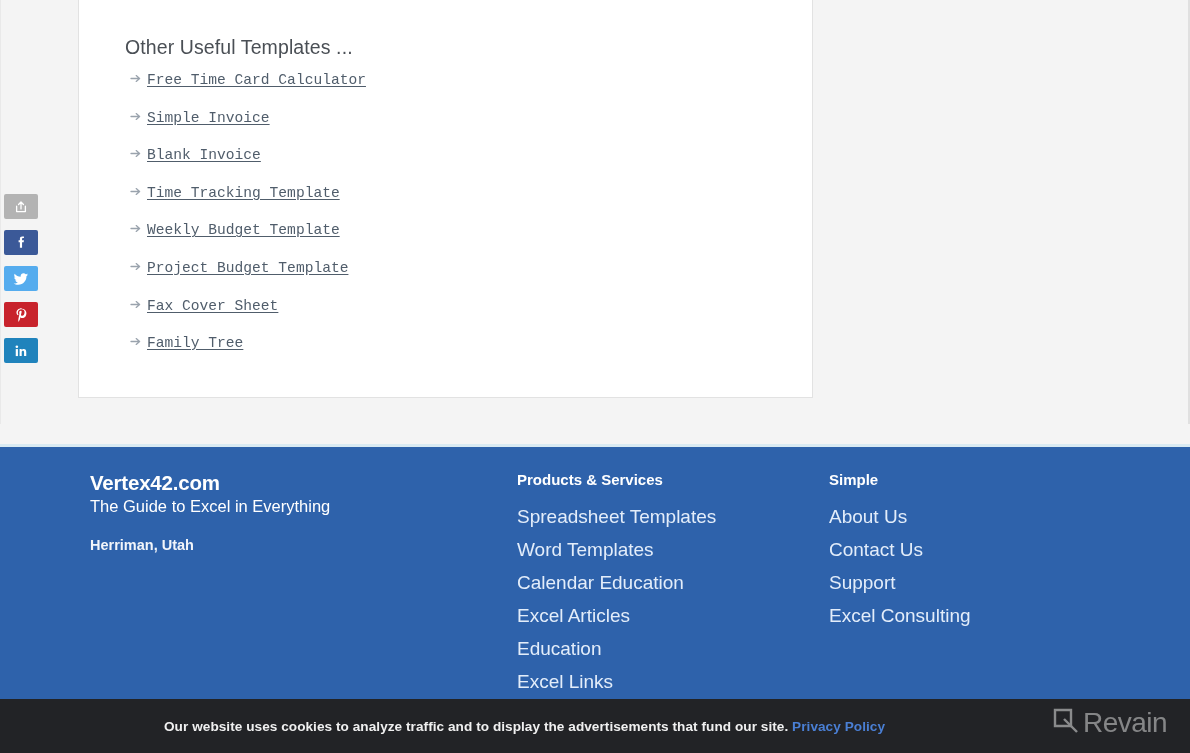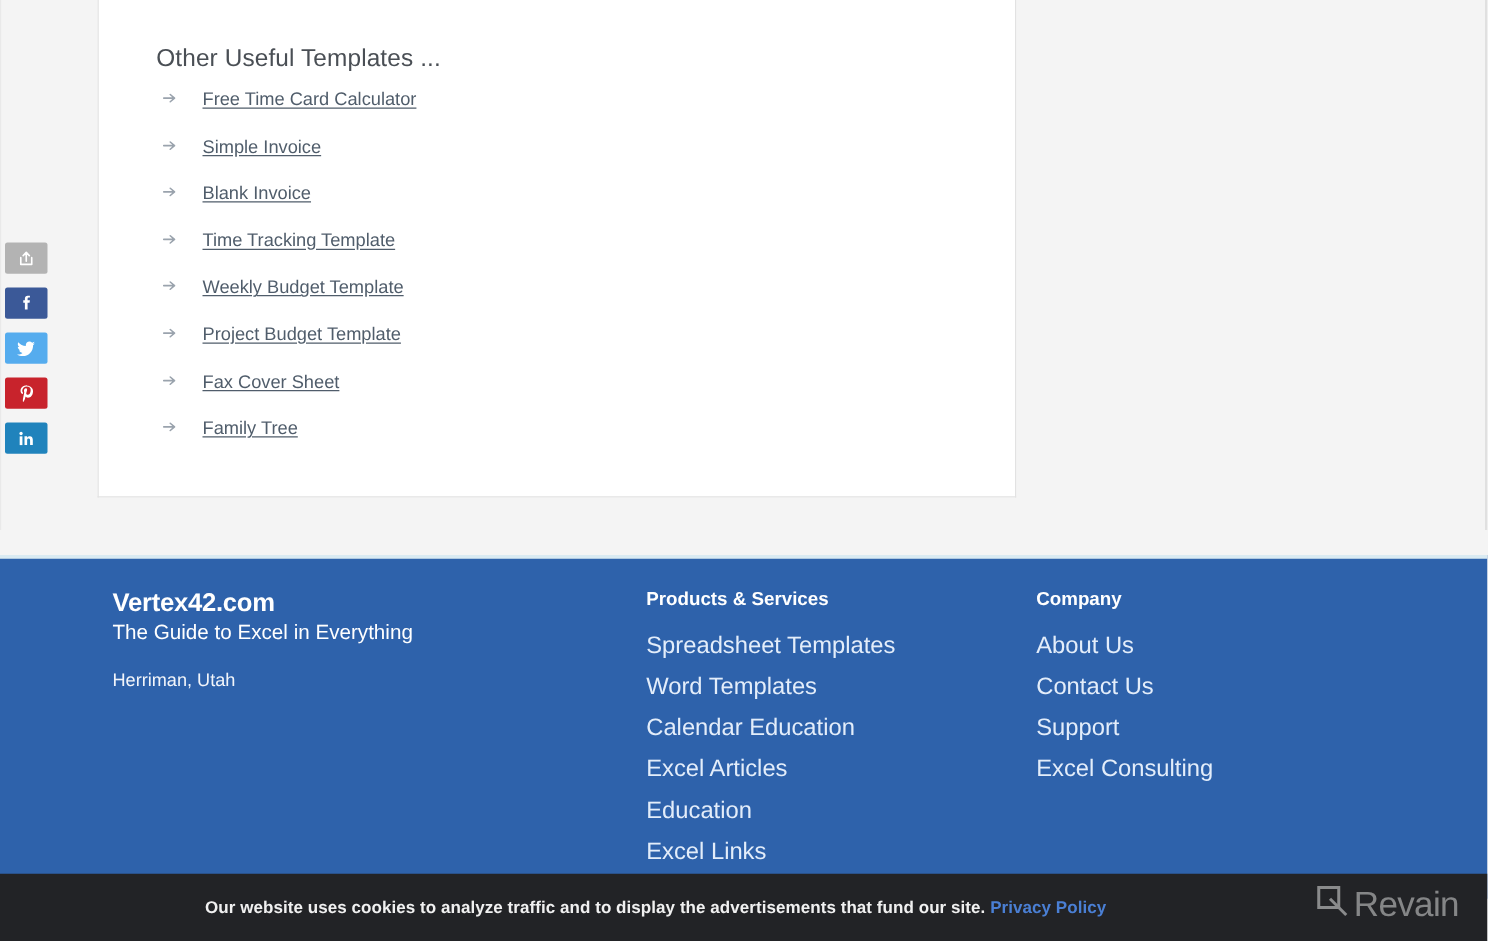--- a/index.html
+++ b/index.html
@@ -70,21 +70,22 @@
     position: relative;
   }
   .bullet-arrow svg { display: block; }
   .tmpl-link {
     font-size: 14.6px;
     line-height: 18px;
     color: #505d6b;
     text-decoration: underline;
     text-underline-offset: 2px;
     cursor: pointer;
-    margin-left: 16px;
+    margin-left: 1px;
+    font-family: Liberation Mono, monospace;
   }
 
   
   #share-rail {
     position: absolute;
     left: 4px;
     top: 194px;
     width: 34px;
   }
   .share-btn {
@@ -129,20 +130,21 @@
   }
   #footer-tagline {
     font-size: 16.5px;
     line-height: 22px;
     font-weight: 400;
   }
   #footer-location {
     font-size: 14.5px;
     margin-top: 20px;
     color: #f2f5fa;
+    font-weight: bold;
   }
   #footer-legal {
     margin-top: 36px;
     font-size: 11.6px;
     line-height: 14.7px;
     color: #e2ebf7;
   }
 
   .footer-heading {
     font-size: 15px;
@@ -358,21 +360,21 @@
       <div class="footer-heading">Products &amp; Services</div>
       <a class="footer-link">Spreadsheet Templates</a>
       <a class="footer-link">Word Templates</a>
       <a class="footer-link">Calendar Education</a>
       <a class="footer-link">Excel Articles</a>
       <a class="footer-link">Education</a>
       <a class="footer-link">Excel Links</a>
     </div>
 
     <div class="footer-col" id="footer-company-col">
-      <div class="footer-heading">Company</div>
+      <div class="footer-heading">Simple</div>
       <a class="footer-link">About Us</a>
       <a class="footer-link">Contact Us</a>
       <a class="footer-link">Support</a>
       <a class="footer-link">Excel Consulting</a>
     </div>
 
   </div>
 
   <div id="cookie-bar">
     <div id="cookie-text">

